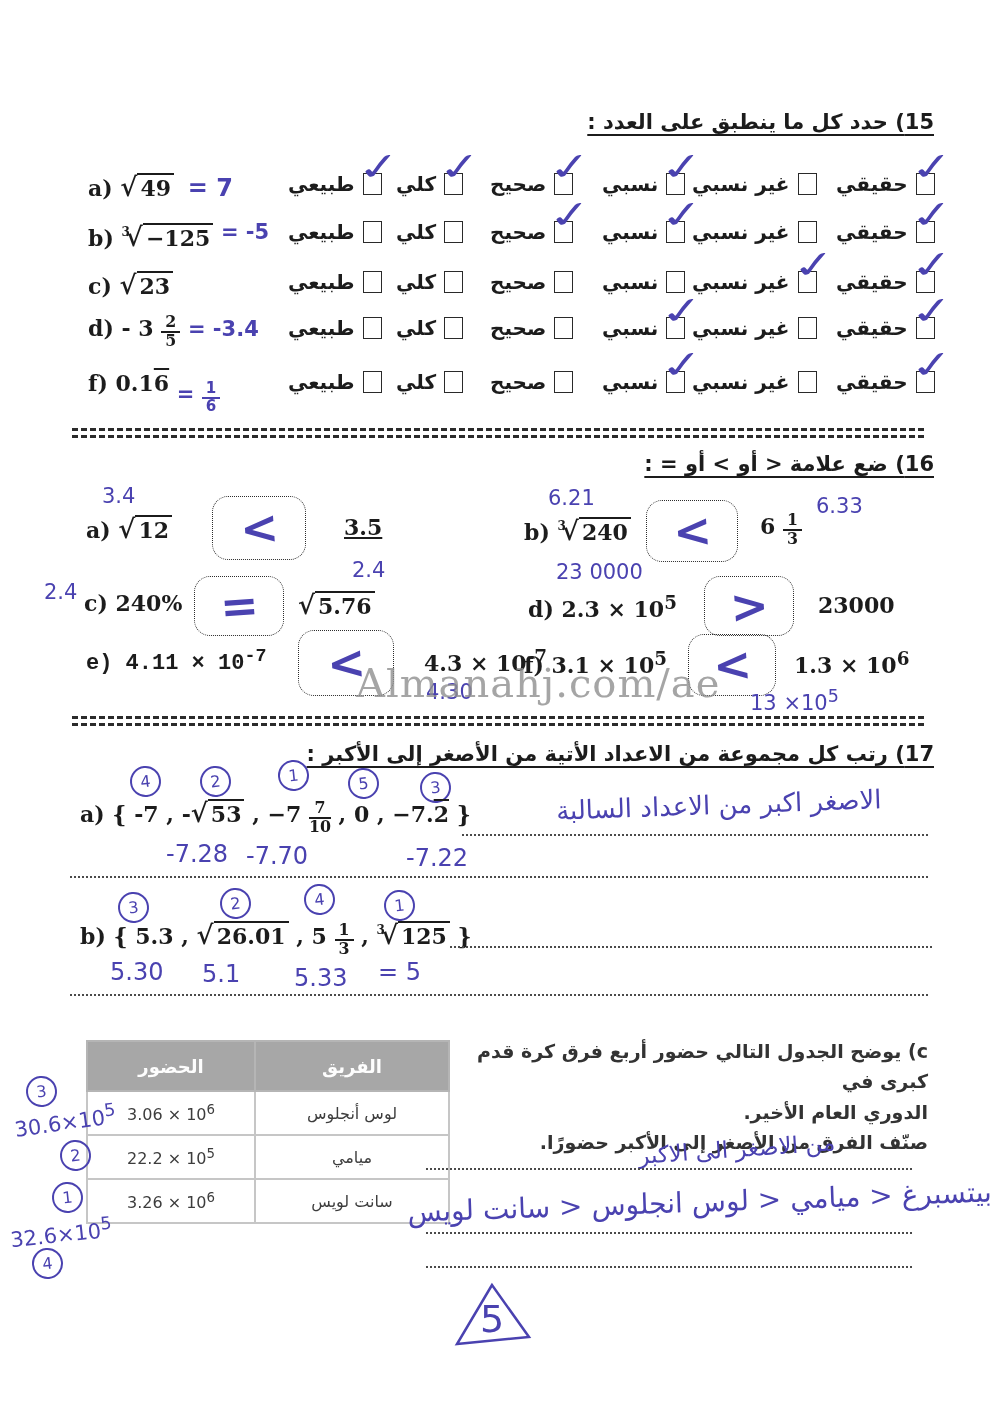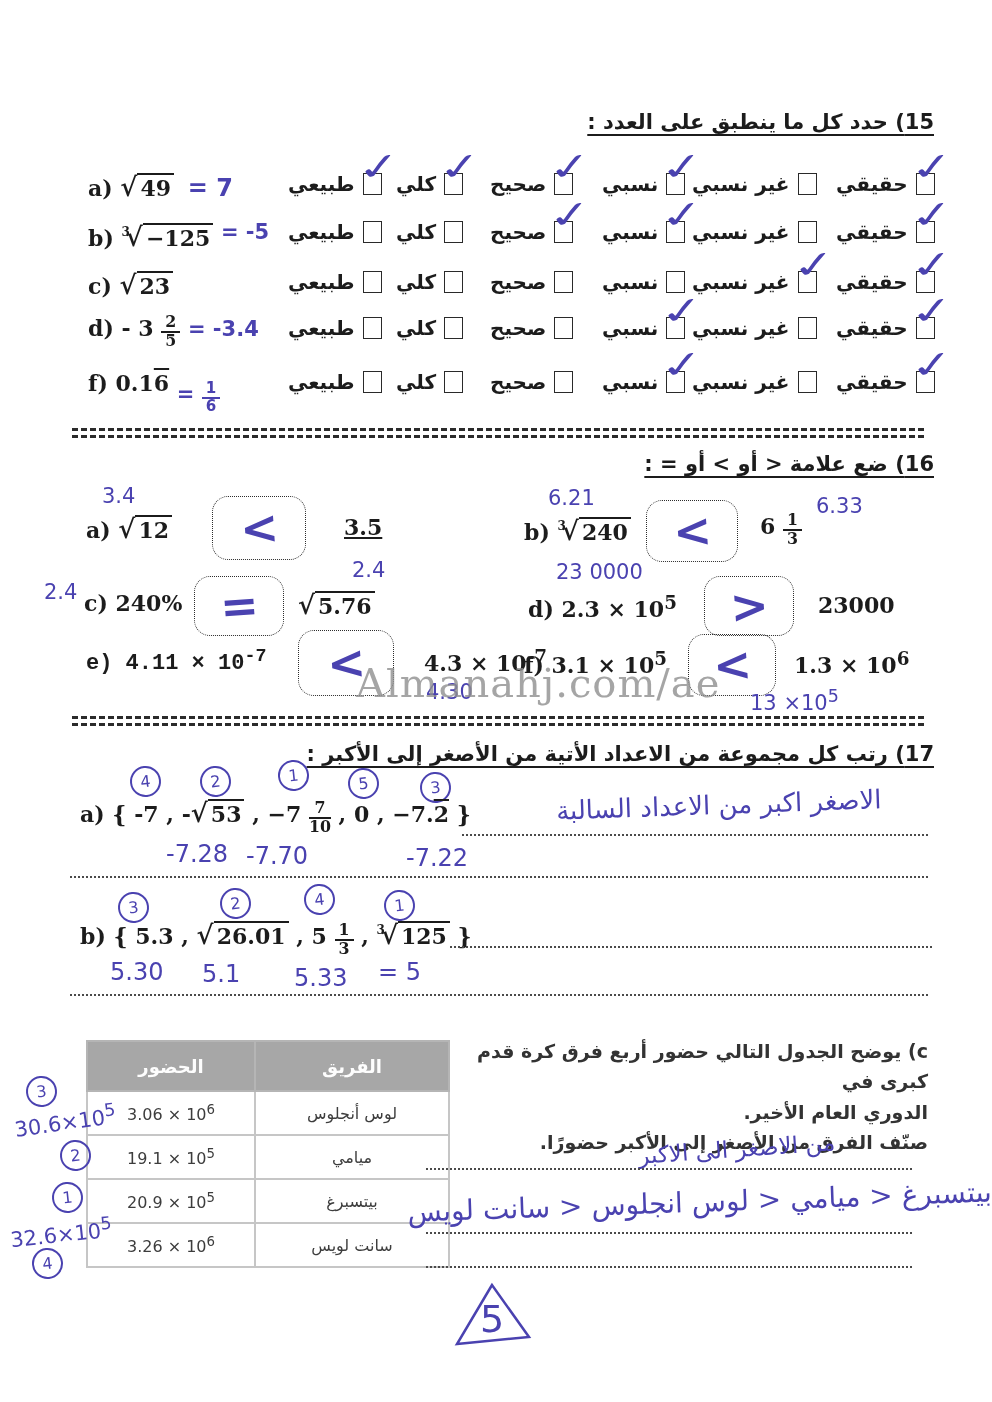--- a/index.html
+++ b/index.html
@@ -387,26 +387,22 @@
         <th>الحضور</th>
         <th>الفريق</th>
       </tr>
     </thead>
     <tbody>
       <tr>
         <td class="att"><span>3.06 × 10</span><sup>6</sup></td>
         <td class="team">لوس أنجلوس</td>
       </tr>
       <tr>
-        <td class="att"><span>19.1 × 10</span><sup>5</sup></td>
+        <td class="att"><span>22.2 × 10</span><sup>5</sup></td>
         <td class="team">ميامي</td>
-      </tr>
-      <tr>
-        <td class="att"><span>20.9 × 10</span><sup>5</sup></td>
-        <td class="team">بيتسبرغ</td>
       </tr>
       <tr>
         <td class="att"><span>3.26 × 10</span><sup>6</sup></td>
         <td class="team">سانت لويس</td>
       </tr>
     </tbody>
   </table>
 
   <span class="circ" style="left:26px;top:1076px;">3</span>
   <div class="abs hw hw-md" style="left:14px;top:1106px;transform:rotate(-8deg);"><span>30.6×10</span><sup>5</sup></div>

